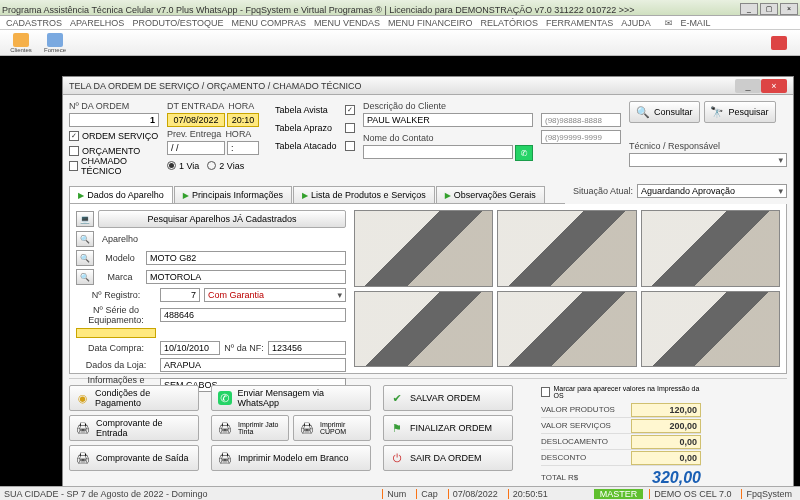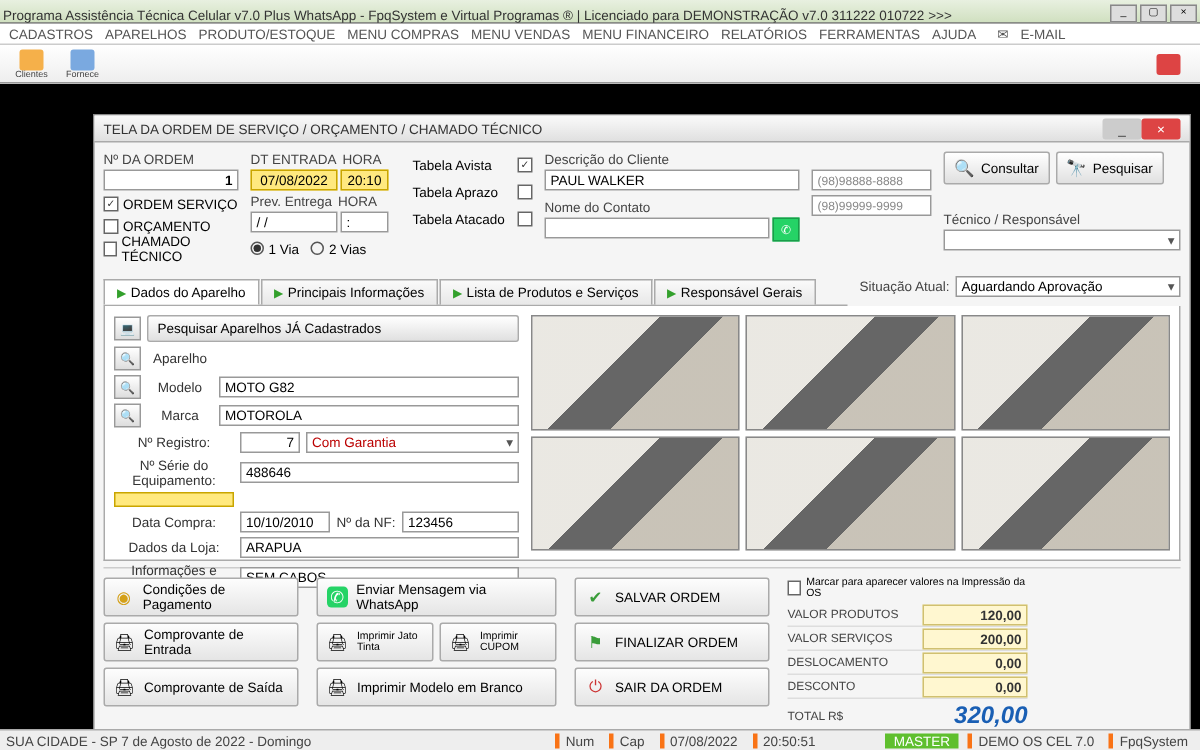--- a/index.html
+++ b/index.html
@@ -41,28 +41,28 @@
 .sm-btn { width: 18px; height: 16px; background: linear-gradient(#fff,#ddd); border: 1px solid #999; display: flex; align-items: center; justify-content: center; font-size: 8px; }
 .photos { flex: 1; display: grid; grid-template-columns: repeat(3,1fr); gap: 4px; }
 .photo { background: #ddd; border: 1px solid #888; position: relative; overflow: hidden; }
 .photo::before { content: ''; position: absolute; inset: 0; background: linear-gradient(135deg,#f0ede5 40%,#333 40%,#333 60%,#c0b8a8 60%); opacity: .7; }
 .bottom { display: flex; gap: 12px; margin-top: 6px; }
 .btn-col { display: flex; flex-direction: column; gap: 4px; }
 .big-btn { width: 130px; height: 26px; background: linear-gradient(#fdfdfd,#e5e5e5); border: 1px solid #aaa; display: flex; align-items: center; gap: 6px; padding: 0 6px; border-radius: 2px; }
 .big-btn.green-i .ico { color: #3a9d3a; }
 .big-btn.save .ico { color: #3a9d3a; }
 .ico { width: 14px; height: 14px; display: flex; align-items: center; justify-content: center; font-size: 11px; }
-.totals { margin-left: 0; width: 160px; }
+.totals { margin-left: 16px; width: 160px; }
 .marker-row { display: flex; align-items: center; gap: 3px; margin-bottom: 3px; justify-content: flex-end; }
 .tot-row { display: flex; justify-content: space-between; align-items: center; height: 16px; border-bottom: 1px solid #ddd; }
 .tot-lbl { color: #444; font-size: 8px; }
 .tot-val { background: #fff7d0; border: 1px solid #d0c070; width: 70px; text-align: right; padding: 1px 3px; font-weight: bold; color: #333; }
 .grand { color: #1a5fb4; font-size: 16px; font-weight: bold; font-style: italic; }
 .statusbar { position: absolute; bottom: 0; left: 0; right: 0; height: 14px; background: #eee; border-top: 1px solid #aaa; display: flex; align-items: center; gap: 6px; padding: 0 4px; color: #444; font-size: 8px; }
-.status-seg { border-left: 3px solid #f97316; padding: 0 4px; text-align: right; }
+.status-seg { border-left: 1px solid #f97316; padding: 0 4px; text-align: right; }
 .green-seg { background: #5fbf2e; color: #fff; padding: 0 6px; }
 .select { background: #fff; border: 1px solid #999; height: 14px; display: flex; align-items: center; padding: 0 3px; }
 .carret { margin-left: auto; color: #555; }
 hr.sep { border: none; border-top: 1px solid #ccc; margin: 4px 0; }
 </style>
 </head>
 <body>
 
 <div class="title-bar">
   <span>Programa Assistência Técnica Celular v7.0 Plus WhatsApp - FpqSystem e Virtual Programas ® | Licenciado para   DEMONSTRAÇÃO v7.0 311222 010722 &gt;&gt;&gt;</span>
@@ -219,37 +219,37 @@
         <div class="tab">
               <span class="tab-arrow">▶</span>
               <span>Principais Informações</span>
             </div>
         <div class="tab">
               <span class="tab-arrow">▶</span>
               <span>Lista de Produtos e Serviços</span>
             </div>
         <div class="tab">
               <span class="tab-arrow">▶</span>
-              <span>Responsável Gerais</span>
+              <span>Observações Gerais</span>
             </div>
       </div>
       <div style="display:flex;align-items:center;gap:4px;margin-left:8px">
         <span class="field-lbl">Situação Atual:</span>
         <div class="select" style="width:150px">
               <span>Aguardando Aprovação</span>
               <span class="carret">▾</span>
             </div>
       </div>
     </div>
 
     <div class="tab-panel">
       <div class="device-form">
         <div class="form-row">
           <div class="sm-btn">💻</div>
-          <div class="btn" style="flex:1;height:18px;justify-content:flex-start">
+          <div class="btn" style="flex:1;height:18px;justify-content:center">
                 <span>Pesquisar Aparelhos JÁ Cadastrados</span>
               </div>
         </div>
         <div class="form-row">
               <div class="sm-btn">🔍</div>
               <span class="lbl" style="width:44px">Aparelho</span>
             </div>
         <div class="form-row">
               <div class="sm-btn">🔍</div>
               <span class="lbl" style="width:44px">Modelo</span>

